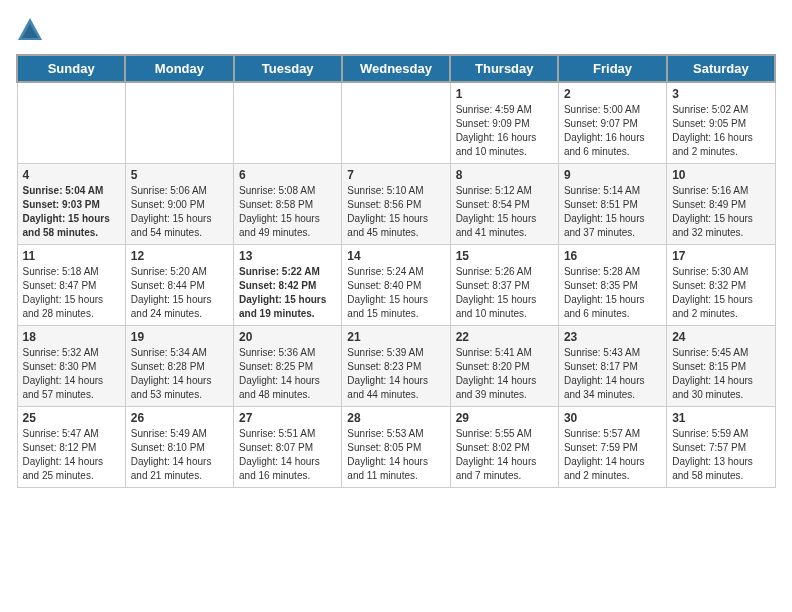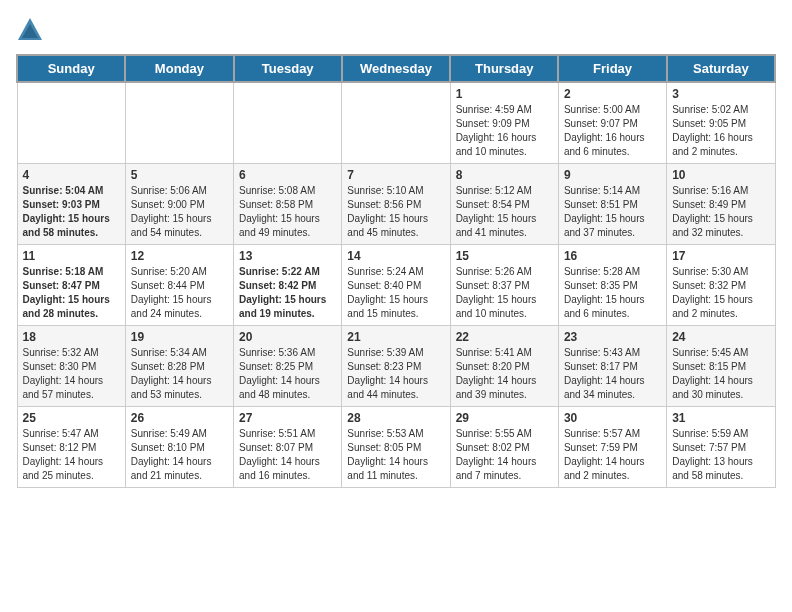--- a/index.html
+++ b/index.html
@@ -162,21 +162,21 @@
         <td><span class="day-number">9</span><span style="white-space: pre-line; line-height: 1.4;">Sunrise: 5:14 AM
 Sunset: 8:51 PM
 Daylight: 15 hours
 and 37 minutes.</span></td>
         <td><span class="day-number">10</span><span style="white-space: pre-line; line-height: 1.4; margin-top: 30px;">Sunrise: 5:16 AM
 Sunset: 8:49 PM
 Daylight: 15 hours
 and 32 minutes.</span></td>
       </tr>
       <tr>
-        <td><span class="day-number">11</span><span style="white-space: pre-line; line-height: 1.4; font-weight: bold;">Sunrise: 5:18 AM
+        <td><span class="day-number">11</span><span style="white-space: pre-line; line-height: 1.4;">Sunrise: 5:18 AM
 Sunset: 8:47 PM
 Daylight: 15 hours
 and 28 minutes.</span></td>
         <td><span class="day-number">12</span><span style="white-space: pre-line; line-height: 1.4; margin-top: 35px;">Sunrise: 5:20 AM
 Sunset: 8:44 PM
 Daylight: 15 hours
 and 24 minutes.</span></td>
         <td><span class="day-number">13</span><span style="white-space: pre-line; line-height: 1.4; font-weight: bold;">Sunrise: 5:22 AM
 Sunset: 8:42 PM
 Daylight: 15 hours

